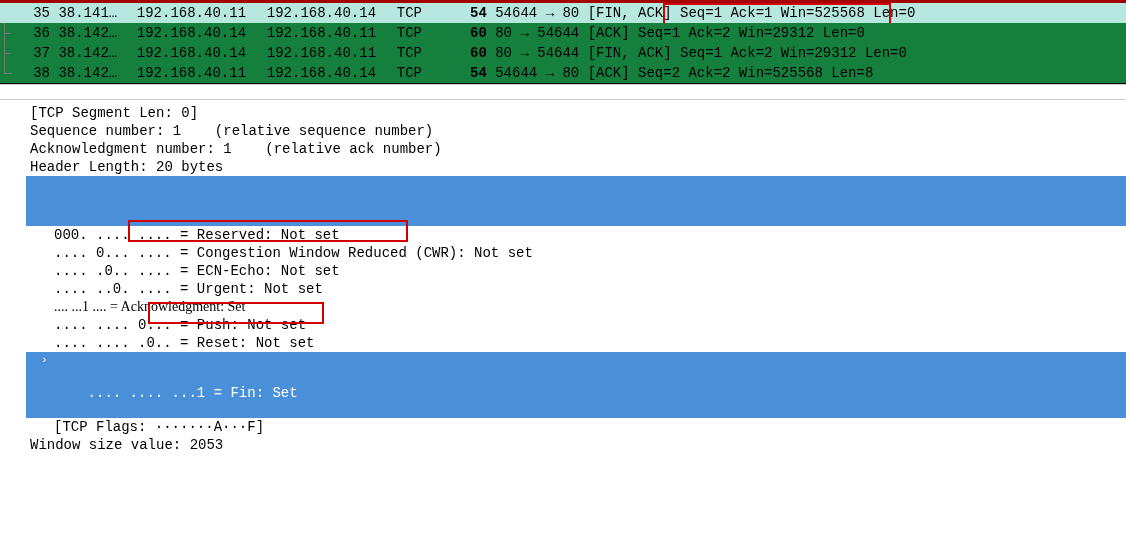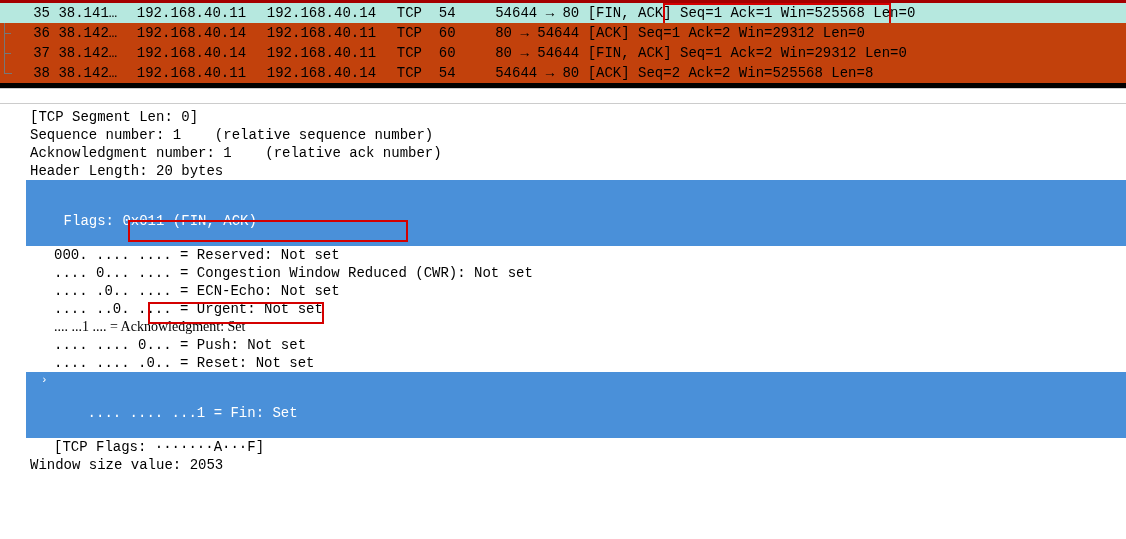--- a/index.html
+++ b/index.html
@@ -6,34 +6,34 @@
   body {
     font-family: "Courier New", Consolas, monospace;
     font-size: 14px;
     background: #fff;
     width: 1126px;
     color: #000;
   }
   .packet-list {
     width: 100%;
     border-top: 3px solid #a40000;
-    border-bottom: 5px solid #000000;
+    border-bottom: 1px solid #000000;
   }
   .packet-row {
     display: flex;
     align-items: center;
     padding: 2px 0 2px 12px;
     position: relative;
     white-space: pre;
   }
   .packet-row.selected {
     background: #b6e8df;
   }
   .packet-row.green {
-    background: #c2410c;
+    background: #15803d;
   }
   .bracket {
     position: absolute;
     left: 4px;
     top: 0;
     bottom: 0;
     width: 10px;
     border-left: 1.5px solid #777;
   }
   .bracket.mid::after {
@@ -47,21 +47,21 @@
   .bracket.last {
     height: 55%;
     border-bottom: 1.5px solid #777;
     width: 8px;
   }
   .col-no   { display:inline-block; width: 38px; text-align: right; }
   .col-time { display:inline-block; width: 70px; overflow:hidden; text-overflow: clip; }
   .col-src  { display:inline-block; width: 130px; }
   .col-dst  { display:inline-block; width: 130px; }
   .col-proto{ display:inline-block; width: 42px; }
-  .col-len  { display:inline-block; width: 48px; text-align: left; }
+  .col-len  { display:inline-block; width: 48px; text-align: right; font-weight: bold; }
   .col-info { display:inline-block; }
   .ellipsis::after { content:"…"; }
   .highlight-box {
     position: absolute;
     border: 2px solid #d40000;
     pointer-events: none;
   }
   .separator {
     height: 16px;
     background: #fff;
@@ -161,21 +161,20 @@
 
 <div class="separator"></div>
 
 <div class="details-pane">
   <div class="detail-line lvl1">[TCP Segment Len: 0]</div>
   <div class="detail-line lvl1">Sequence number: 1    (relative sequence number)</div>
   <div class="detail-line lvl1">Acknowledgment number: 1    (relative ack number)</div>
   <div class="detail-line lvl1">Header Length: 20 bytes</div>
   <div class="detail-line sel lvl1">
     <span class="expander" style="left:-12px;color:#fff;">⌄</span>
-    <span>Flags: 0x011 (FIN, ACK)</span>
   </div>
   <div class="detail-line lvl2">000. .... .... = Reserved: Not set</div>
   <div class="detail-line lvl2">.... 0... .... = Congestion Window Reduced (CWR): Not set</div>
   <div class="detail-line lvl2">.... .0.. .... = ECN-Echo: Not set</div>
   <div class="detail-line lvl2">.... ..0. .... = Urgent: Not set</div>
   <div class="detail-line lvl2" style="position:relative;font-family:Liberation Serif, serif;">.... ...1 .... = Acknowledgment: Set</div>
   <div class="detail-line lvl2">.... .... 0... = Push: Not set</div>
   <div class="detail-line lvl2">.... .... .0.. = Reset: Not set</div>
   <div class="detail-line sel lvl2" style="position:relative;">
     <span class="expander inner" style="left:15px;color:#fff;">›</span>

